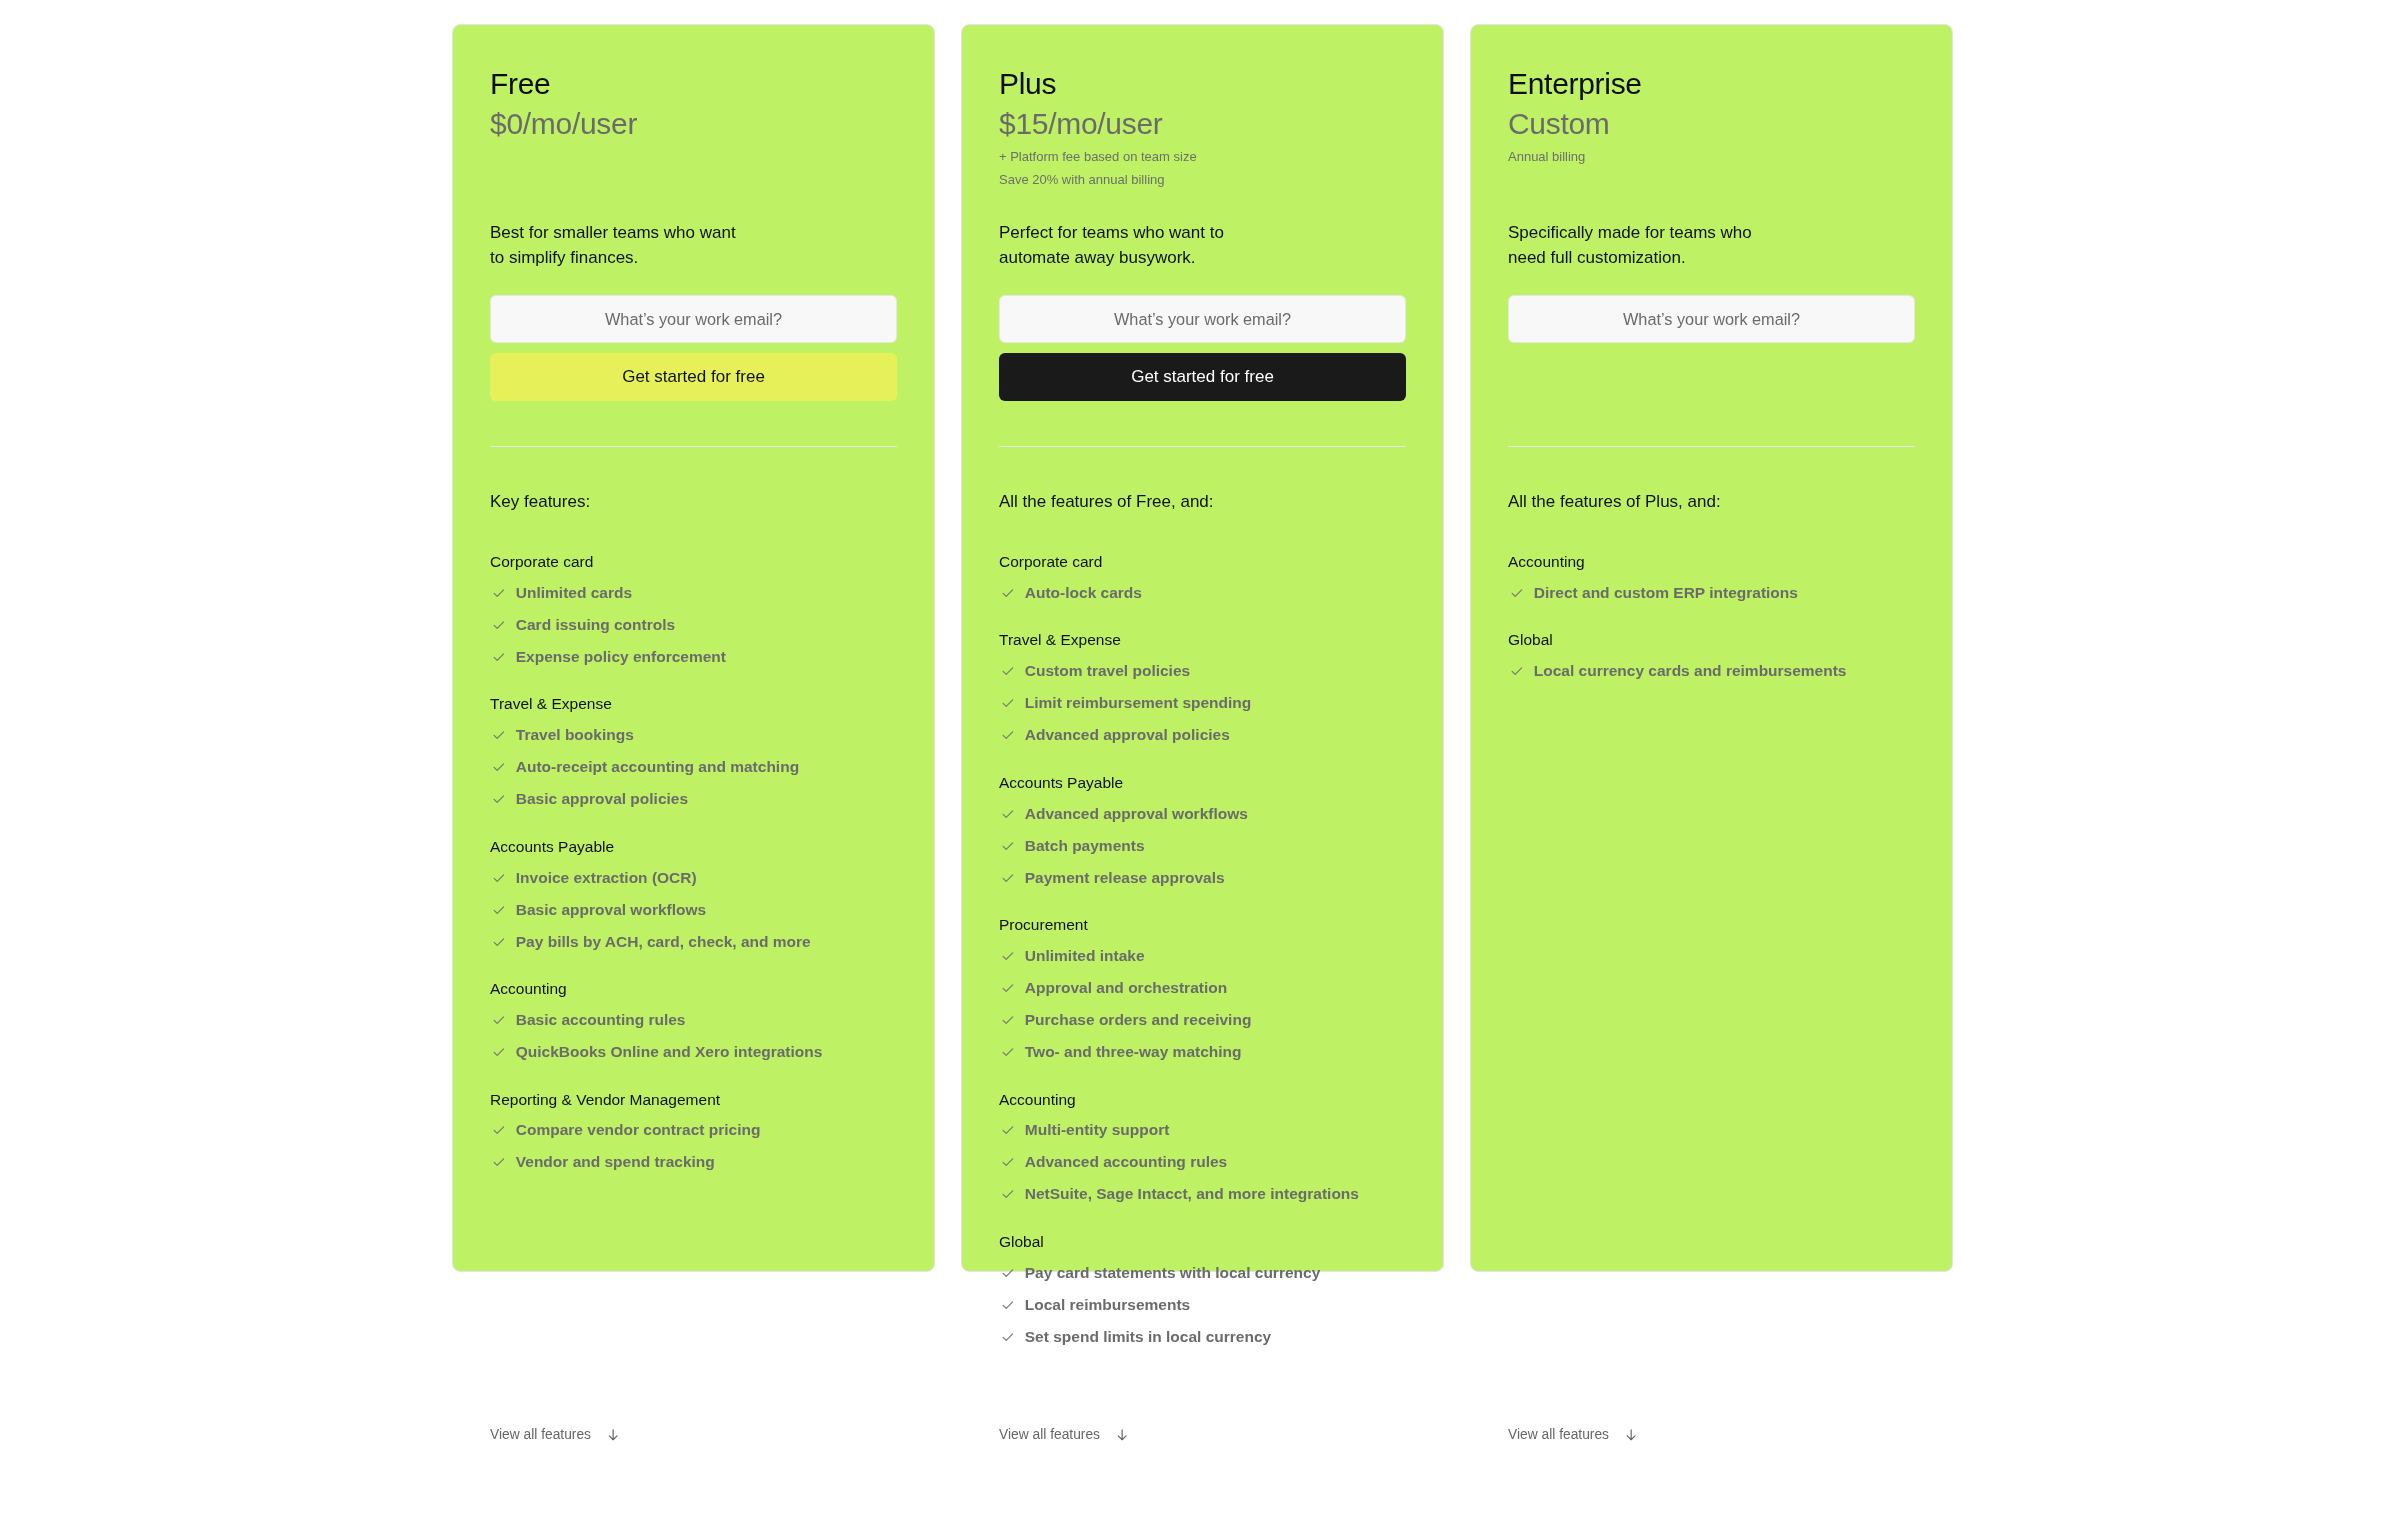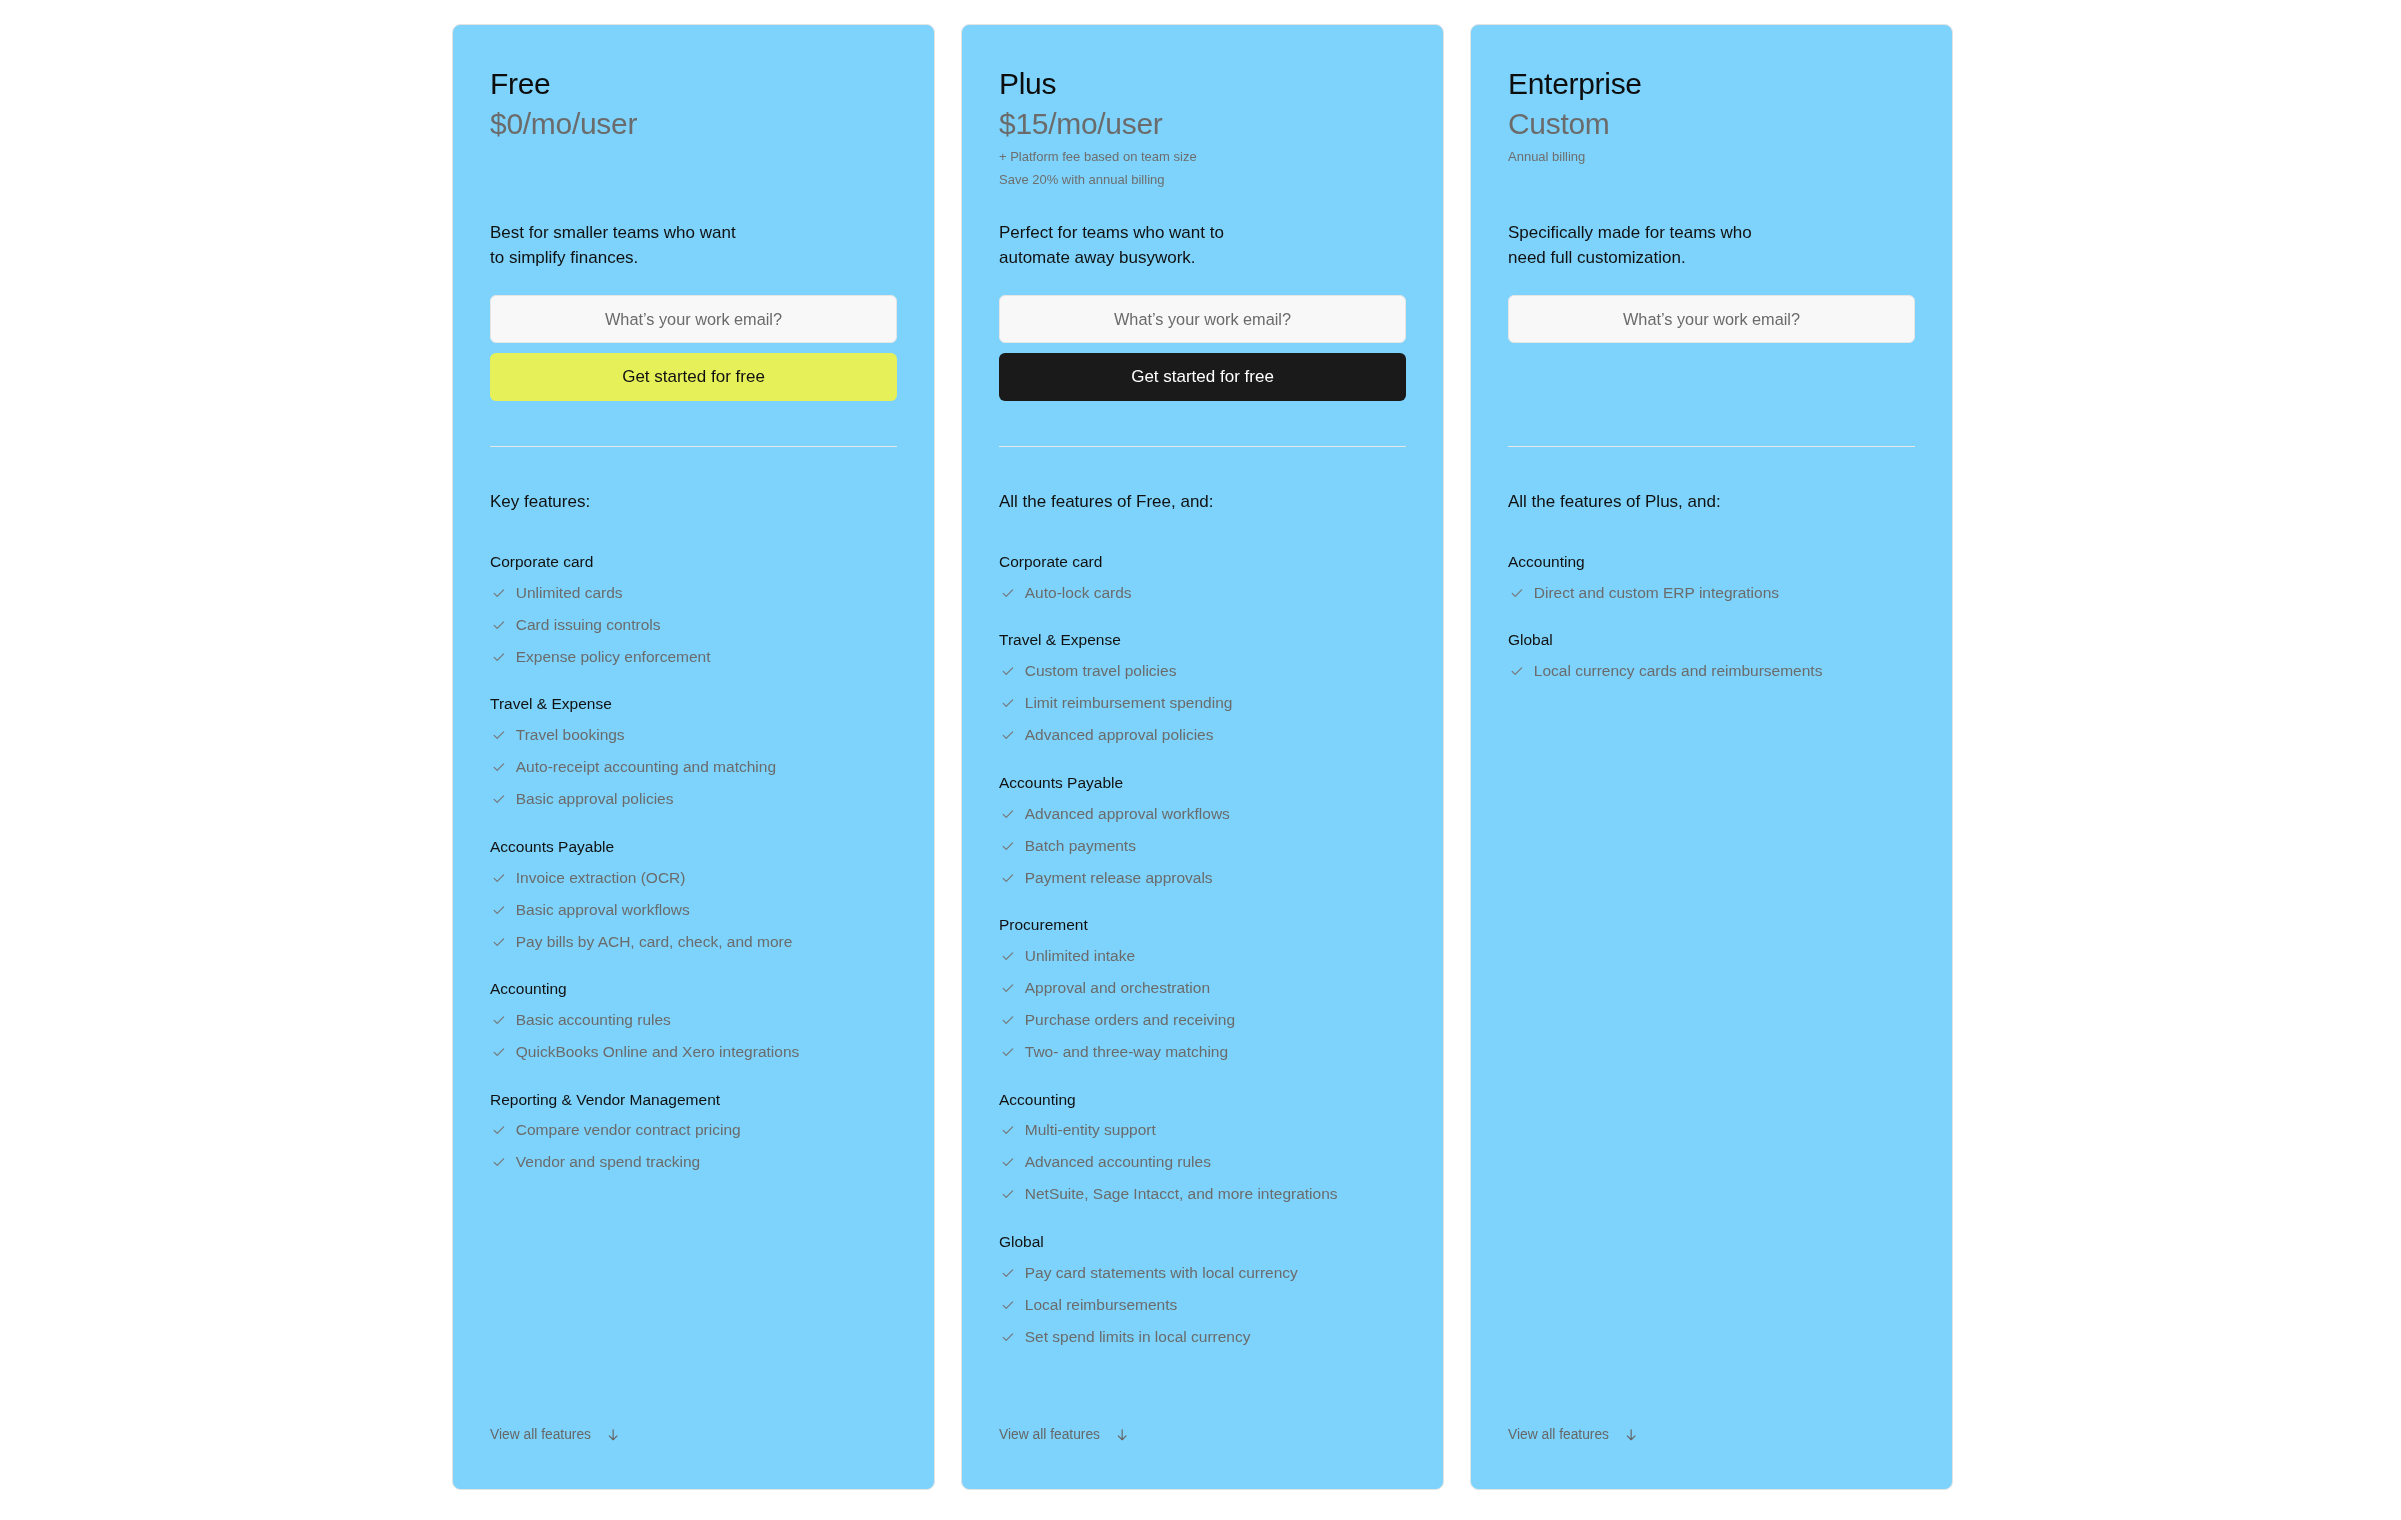--- a/index.html
+++ b/index.html
@@ -18,25 +18,25 @@
     .cards {
       position: absolute;
       top: 24px;
       left: 452px;
       display: flex;
       gap: 26px;
     }
     .card {
       position: relative;
       width: 483px;
-      height: 1466px;
+      height: 1248px;
       box-sizing: border-box;
       border: 1.7px solid #e3e3e3;
       border-radius: 8.6px;
-      background: #7dd3fc;
+      background: #bef264;
     }
     .card-inner {
       position: absolute;
       left: 37px;
       right: 37px;
       top: 0;
       bottom: 0;
     }
     .tier-name {
       position: absolute;
@@ -156,20 +156,21 @@
       width: 13.8px;
       height: 13.8px;
       margin-left: 1.7px;
       margin-right: 10.3px;
       flex: 0 0 auto;
     }
     .item-label {
       font-size: 15.5px;
       color: #6b6b6b;
       white-space: nowrap;
+      font-weight: bold;
     }
     .view-all {
       position: absolute;
       top: 1400px;
       left: 0;
       font-size: 13.8px;
       line-height: 19px;
       color: #666666;
       display: flex;
       align-items: center;

